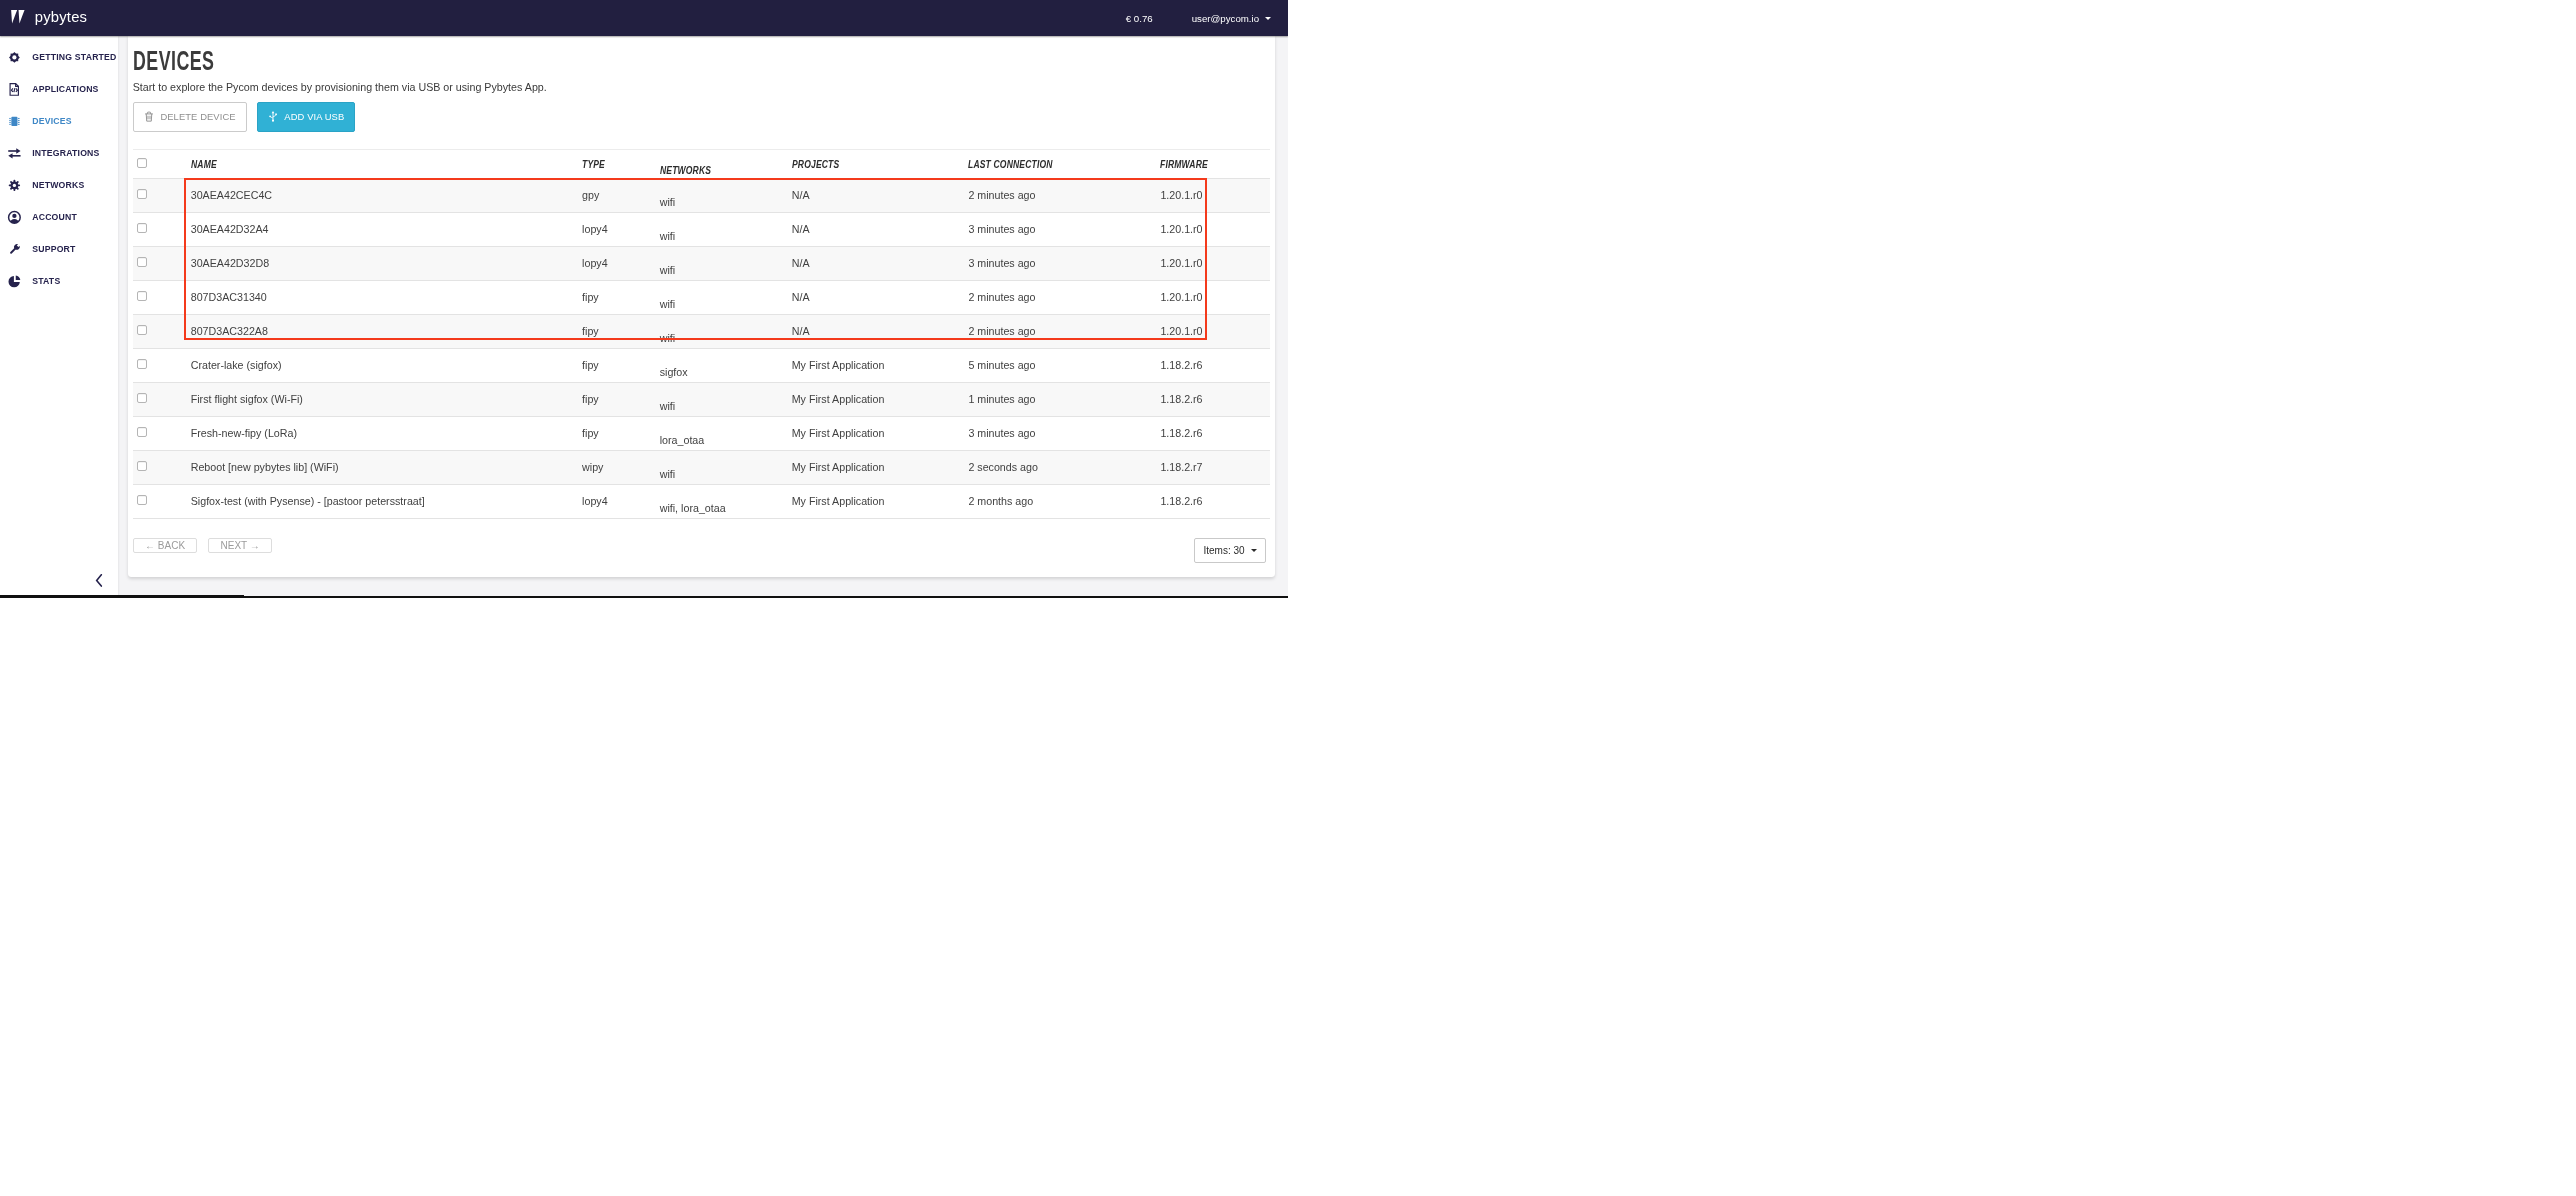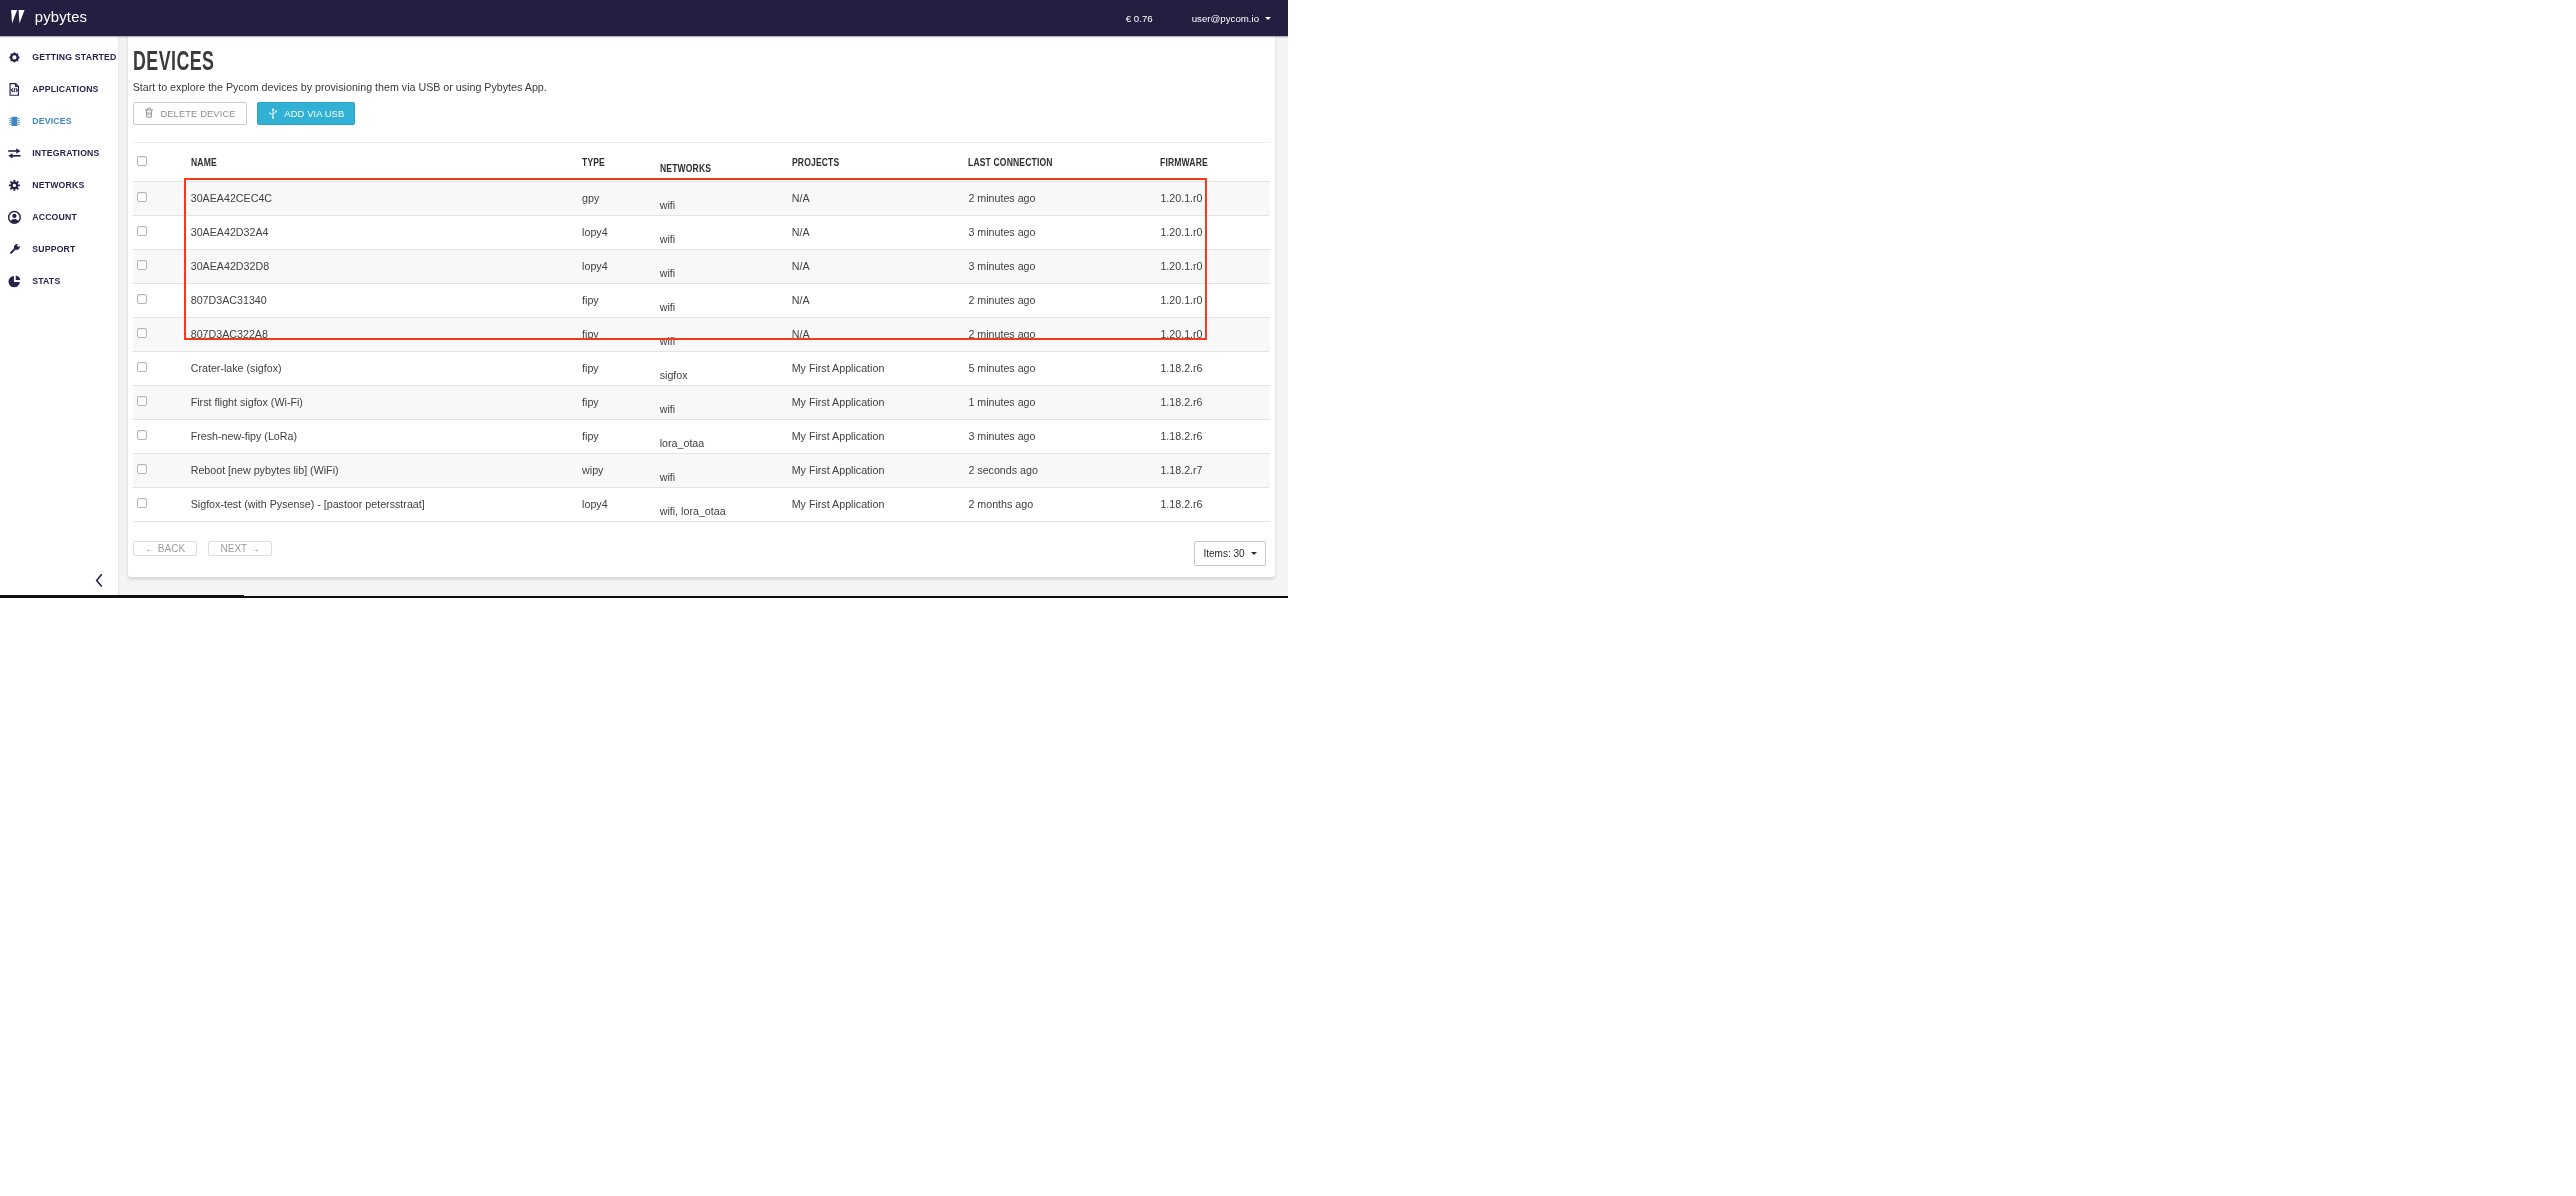--- a/index.html
+++ b/index.html
@@ -33,30 +33,30 @@
 
   
   .card { position:absolute; left:128px; top:36px; width:1147px; height:541px; background:#fff;
           border-radius:0 0 3.4px 3.4px; box-shadow:0 1.3px 3.4px rgba(0,0,0,.14);
           padding:11.4px 4.7px 0 4.7px; z-index:10; }
   .page-title { font-size:27px; line-height:29.5px; font-weight:700; color:#3b3b3b;
                 transform:scaleX(.66); transform-origin:0 50%; letter-spacing:0.7px; white-space:nowrap; }
   .subtitle { margin-top:4px; font-size:10.7px; color:#3a3a3a; line-height:12.8px; }
 
   .toolbar { margin-top:8px; display:flex; gap:10px; }
-  .btn { display:flex; align-items:center; gap:6.7px; height:23px; padding:0 10px; border-radius:2px;
+  .btn { display:flex; align-items:center; gap:6.7px; height:30px; padding:0 10px; border-radius:2px;
          font-size:9.4px; letter-spacing:0.1px; cursor:pointer; }
   .btn-delete { background:#fff; border:0.7px solid #cbcbcb; color:#8f8f8f; }
   .btn-add { background:#30b1d5; border:0.7px solid #2aa3c6; color:#fff; }
   .btn svg { display:block; }
 
   
   .table { margin-top:17px; }
   .thead, .trow { display:grid; grid-template-columns:48px 396px 77px 134px 178px 188px 116px; align-items:center; }
-  .thead { height:40px; border-top:0.7px solid #ececec; border-bottom:0.7px solid #e3e3e3; }
+  .thead { height:30px; border-top:0.7px solid #ececec; border-bottom:0.7px solid #e3e3e3;font-style:italic; }
   .trow { height:34px; border-bottom:0.7px solid #e3e3e3; font-size:10.7px; color:#414141; cursor:pointer; }
   .trow:nth-child(odd) { background:#f8f8f8; }
   .hlabel { display:inline-block; transform:scaleX(.8); transform-origin:0 50%; font-weight:700;
             font-size:10.7px; color:#2d2d2d; letter-spacing:0.2px; white-space:nowrap; }
   .c-check { padding-left:4.7px; }
   .c-name { padding-left:10px; }
   .c-type { padding-left:5.4px; }
   .c-networks { padding-left:6px;margin-top:13px; }
   .c-projects { padding-left:4px; }
   .c-last { padding-left:2.7px; }

